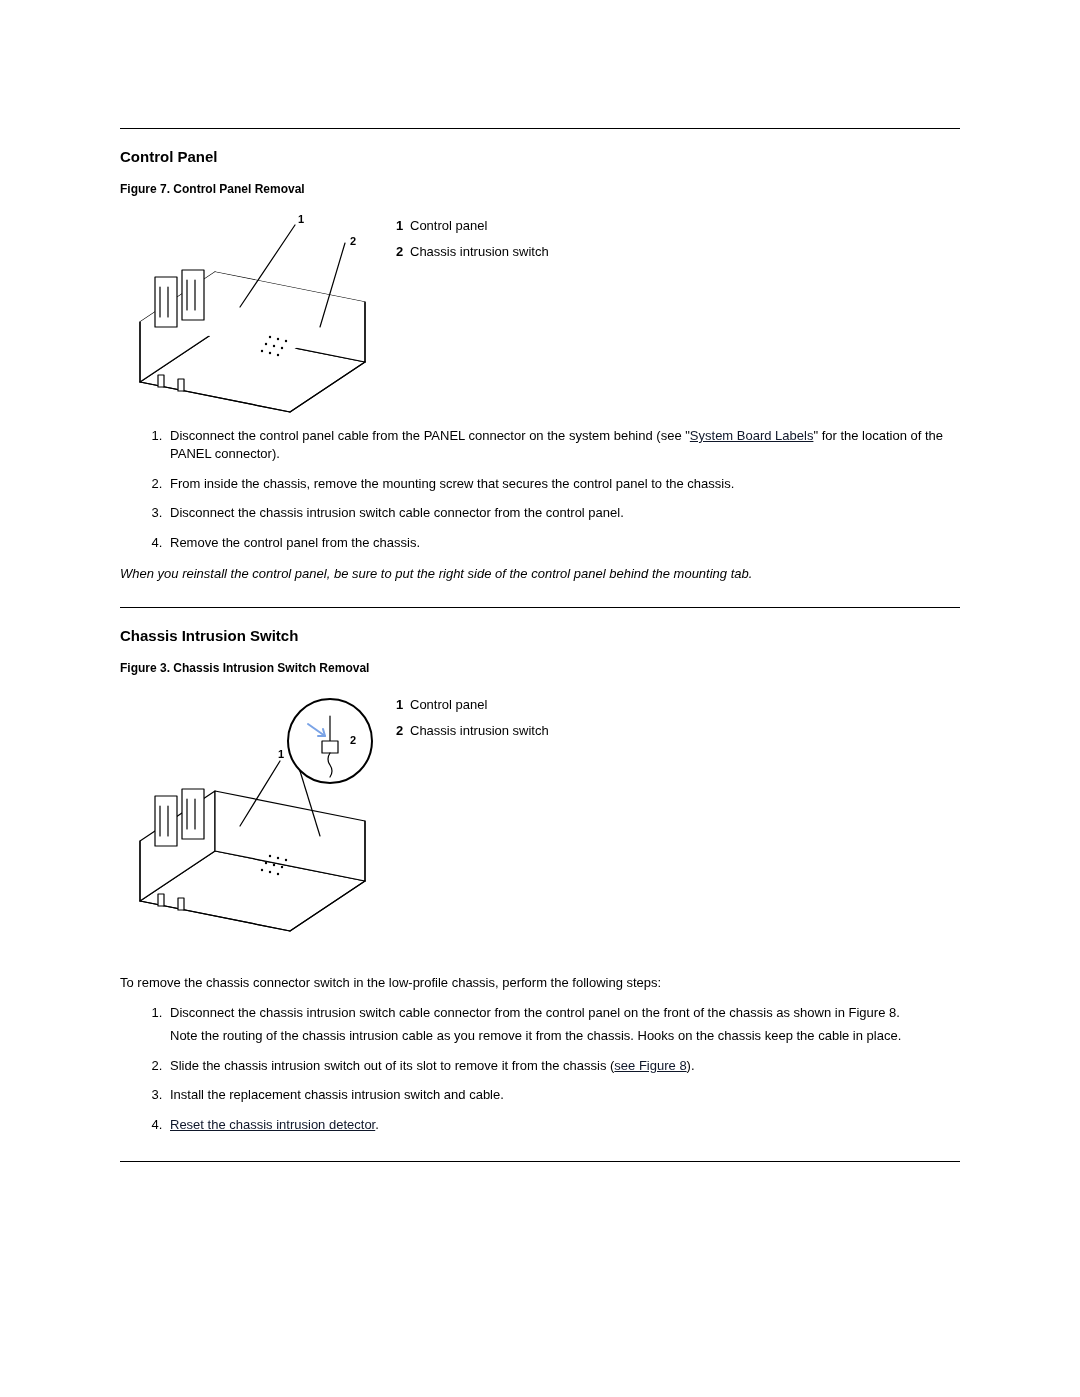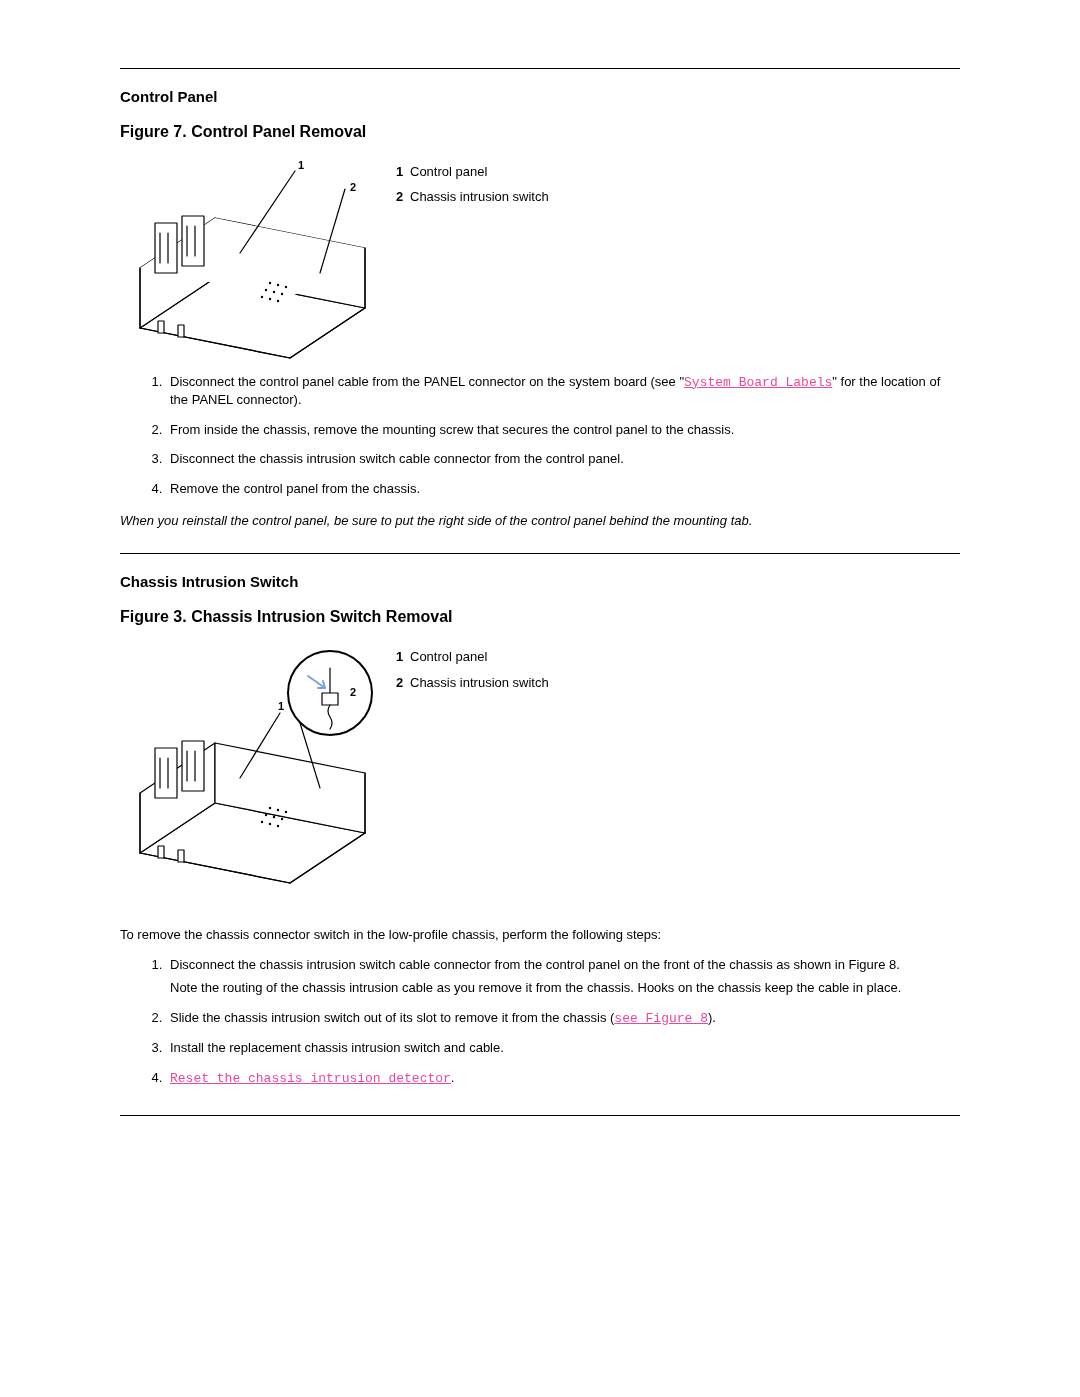--- a/index.html
+++ b/index.html
@@ -8,21 +8,21 @@
     background: #fff;
     font-family: Arial, Helvetica, sans-serif;
     color: #000;
     font-size: 13px;
     line-height: 1.35;
   }
   .page {
     width: 1080px;
     min-height: 1397px;
     margin: 0 auto;
-    padding: 60px 120px 60px 120px;
+    padding: 120px 120px 60px 120px;
     box-sizing: border-box;
     position: relative;
     border-radius: 26px;
   }
   hr.rule {
     border: none;
     border-top: 1.5px solid #000;
     margin: 8px 0 18px 0;
   }
   hr.rule-bottom {
@@ -30,21 +30,21 @@
     border-top: 1.5px solid #000;
     margin: 28px 0 0 0;
   }
   .h2 {
     font-weight: bold;
     font-size: 15px;
     margin: 0 0 14px 0;
   }
   .fig-caption {
     font-weight: bold;
-    font-size: 16px;
+    font-size: 12px;
     margin: 4px 0 10px 0;
   }
   .fig-row {
     display: flex;
     align-items: flex-start;
     margin-bottom: 10px;
   }
   .fig-art {
     width: 260px;
     height: 210px;
@@ -74,24 +74,23 @@
   }
   ol.steps {
     margin: 8px 0 0 0;
     padding-left: 46px;
   }
   ol.steps li {
     margin-bottom: 12px;
     padding-left: 4px;
   }
   .link {
-    color: #ec4899;
+    color: #0f172a;
     text-decoration: underline;
     cursor: pointer;
-    font-family: Liberation Mono, monospace;
   }
   .note-after {
     margin: 14px 0 24px 0;
     font-style: italic;
   }
   .subnote {
     display:block;
     margin-top: 6px;
   }
   .callout {
@@ -164,21 +163,21 @@
         <div class="legend-row">
           <span class="legend-num">2</span>
           <span class="legend-txt">Chassis intrusion switch</span>
         </div>
       </div>
     </div>
 
 
     <ol class="steps">
       <li>
-        <span>Disconnect the control panel cable from the PANEL connector on the system board (see "</span><span class="link">System Board Labels</span><span>" for the location of the PANEL connector).</span>
+        <span>Disconnect the control panel cable from the PANEL connector on the system behind (see "</span><span class="link">System Board Labels</span><span>" for the location of the PANEL connector).</span>
       </li>
       <li>From inside the chassis, remove the mounting screw that secures the control panel to the chassis.</li>
       <li>Disconnect the chassis intrusion switch cable connector from the control panel.</li>
       <li>Remove the control panel from the chassis.</li>
     </ol>
 
     <div class="note-after">When you reinstall the control panel, be sure to put the right side of the control panel behind the mounting tab.</div>
   </div>
 
   <hr class="rule">

